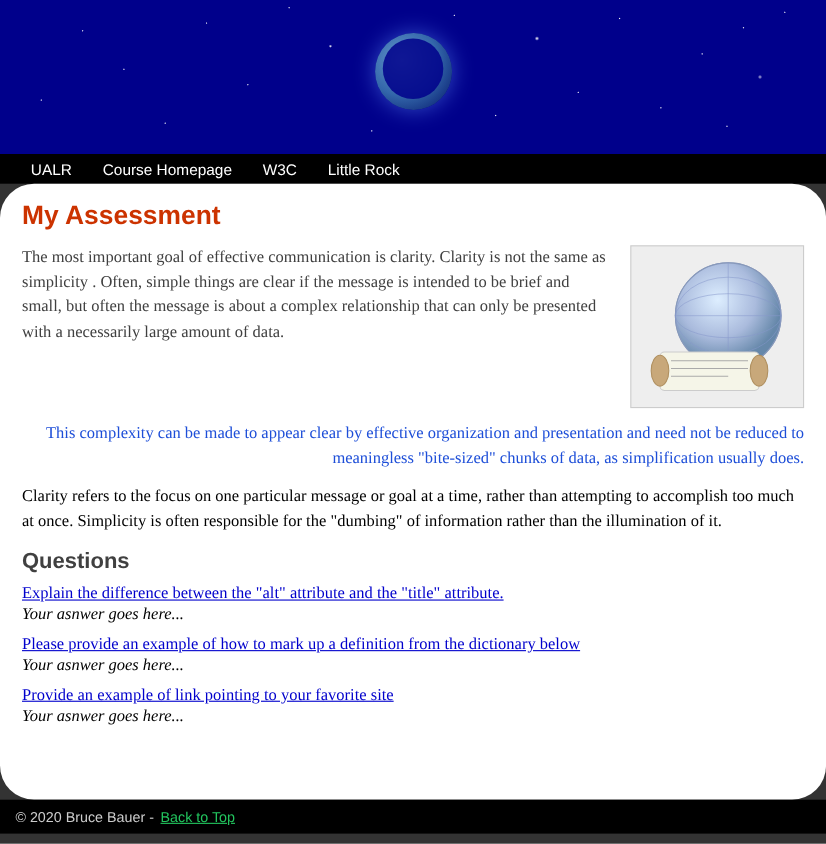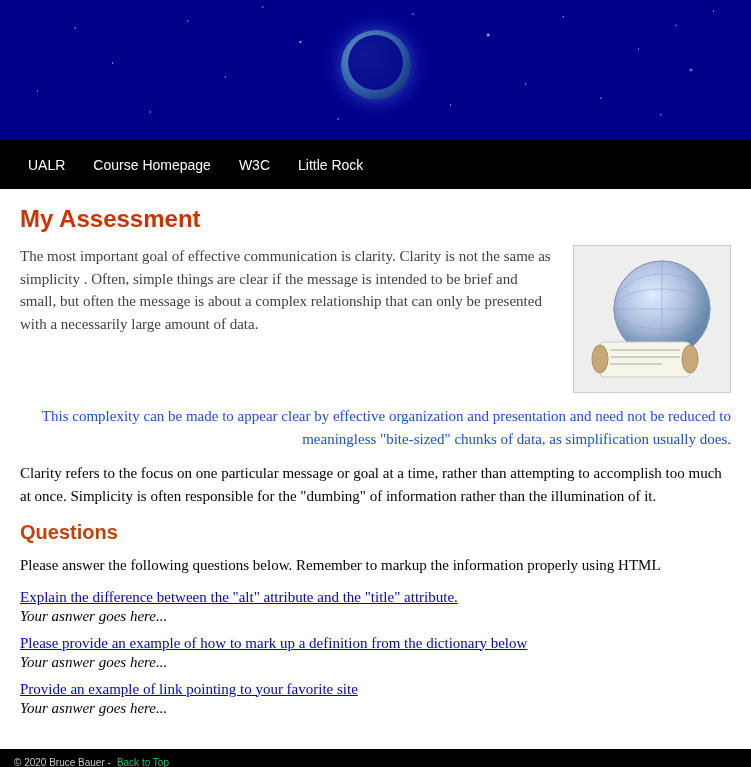--- a/index.html
+++ b/index.html
@@ -77,38 +77,39 @@
       background: #00008B;
       opacity: 0.85;
     }
 
     
     #navbar {
       background: #000;
       padding: 0 14px;
       display: flex;
       align-items: center;
-      height: 49px;
+      height: 27px;
       gap: 0;
     }
 
     .nav-link {
       color: #fff;
       text-decoration: none;
       font-family: Arial, sans-serif;
       font-size: 14px;
       padding: 8px 14px;
       display: inline-block;
     }
 
     
     #main {
       background: #fff;
       padding: 16px 20px 16px 20px;
       min-height: 560px;
+      border-radius: 31px;
     }
 
     .page-title {
       color: #cc3300;
       font-size: 24px;
       font-weight: bold;
       margin-bottom: 12px;
       font-family: Arial, sans-serif;
     }
 
@@ -152,21 +153,21 @@
     }
 
     .clarity-text {
       font-size: 15px;
       line-height: 1.5;
       color: #000;
       margin-bottom: 14px;
     }
 
     .questions-title {
-      color: #c2410c;
+      color: #404040;
       font-size: 20px;
       font-weight: bold;
       margin-bottom: 10px;
       font-family: Arial, sans-serif;
     }
 
     .questions-intro {
       font-size: 15px;
       line-height: 1.5;
       color: #000;
@@ -187,21 +188,21 @@
       color: #000;
       margin-bottom: 10px;
       font-style: italic;
     }
 
     
     #footer {
       background: #000;
       color: #ccc;
       font-family: Arial, sans-serif;
-      font-size: 10px;
+      font-size: 13px;
       padding: 8px 14px;
       display: flex;
       align-items: center;
       gap: 6px;
       text-align: center;
     }
 
     #footer a {
       color: #22c55e;
       text-decoration: underline;
@@ -260,21 +261,20 @@
       </svg>
     </div>
   </div>
 
   <p class="text-faded">This complexity can be made to appear clear by effective organization and presentation and need not be reduced to meaningless "bite-sized" chunks of data, as simplification usually does.</p>
 
   <p class="clarity-text">Clarity refers to the focus on one particular message or goal at a time, rather than attempting to accomplish too much at once. Simplicity is often responsible for the "dumbing" of information rather than the illumination of it.</p>
 
   <h2 class="questions-title">Questions</h2>
 
-  <p class="questions-intro">Please answer the following questions below. Remember to markup the information properly using HTML</p>
 
   <a class="question-link" href="#">Explain the difference between the "alt" attribute and the "title" attribute.</a>
   <p class="answer-text">Your asnwer goes here...</p>
 
   <a class="question-link" href="#">Please provide an example of how to mark up a definition from the dictionary below</a>
   <p class="answer-text">Your asnwer goes here...</p>
 
   <a class="question-link" href="#">Provide an example of link pointing to your favorite site</a>
   <p class="answer-text">Your asnwer goes here...</p>
 

